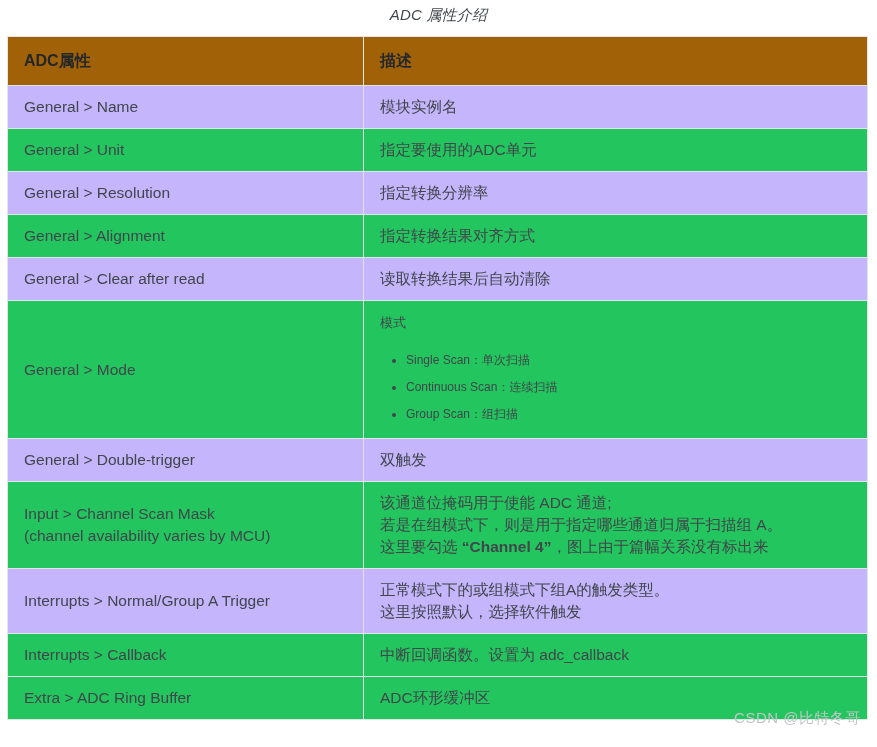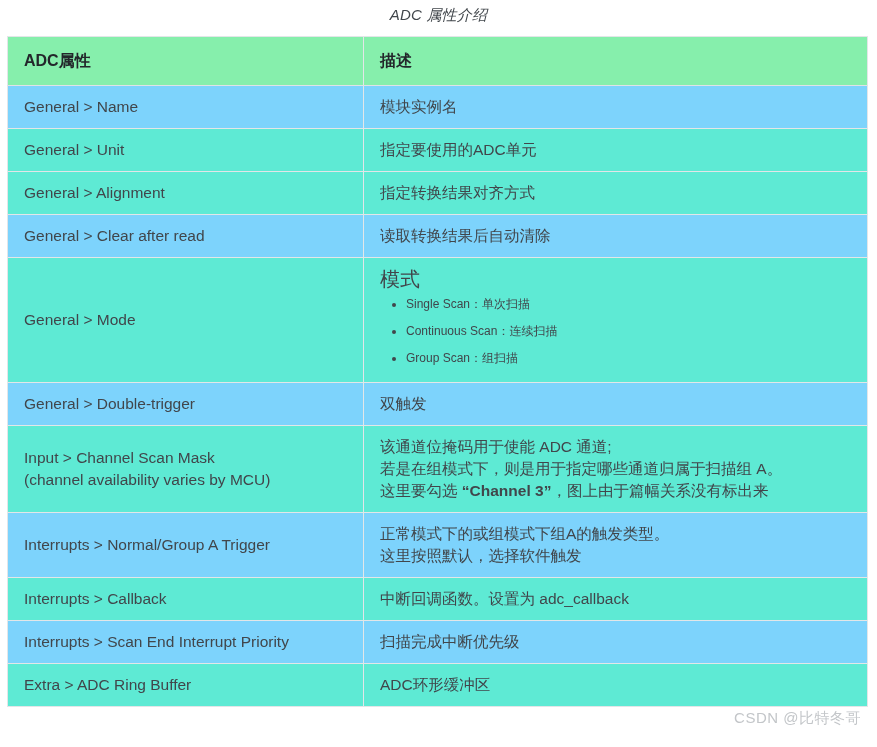--- a/index.html
+++ b/index.html
@@ -60,46 +60,46 @@
     font-weight: normal;
     box-sizing: border-box;
     word-wrap: break-word;
   }
 
   
   table.adc-table thead th {
     font-weight: bold;
     font-size: 16px;
     color: #23272b;
-    background: #86efac;
+    background: #a16207;
     padding-top: 13px;
     padding-bottom: 13px;
     border-bottom: 1px solid #dfe3e6;
   }
 
   
   table.adc-table tbody tr.stripe > td {
-    background: #7dd3fc;
+    background: #c4b5fd;
   }
   table.adc-table tbody tr.plain > td {
-    background: #5eead4;
+    background: #22c55e;
   }
 
   
   .cell-lines > div { display: block; }
   .cell-sub { display: block; }
 
   .mode-cell {
     vertical-align: top;
   }
   .mode-head {
     display: block;
-    font-size: 20px;
+    font-size: 13px;
     line-height: 23px;
-    margin-bottom: 0;
+    margin-bottom: 13px;
   }
   ul.mode-list {
     margin: 0;
     padding-left: 26px;
     list-style-type: disc;
   }
   ul.mode-list li {
     font-size: 12px;
     line-height: 27px;
     color: #41464b;
@@ -145,20 +145,24 @@
       <tr class="stripe">
         <td>General &gt; Name</td>
         <td>模块实例名</td>
       </tr>
 
       <tr class="plain">
         <td>General &gt; Unit</td>
         <td>指定要使用的ADC单元</td>
       </tr>
 
+      <tr class="stripe">
+        <td>General &gt; Resolution</td>
+        <td>指定转换分辨率</td>
+      </tr>
 
       <tr class="plain">
         <td>General &gt; Alignment</td>
         <td>指定转换结果对齐方式</td>
       </tr>
 
       <tr class="stripe">
         <td>General &gt; Clear after read</td>
         <td>读取转换结果后自动清除</td>
       </tr>
@@ -181,41 +185,37 @@
       </tr>
 
       <tr class="plain">
         <td class="cell-lines">
           <div>Input &gt; Channel Scan Mask</div>
           <div class="cell-sub">(channel availability varies by MCU)</div>
         </td>
         <td class="cell-lines">
           <div>该通道位掩码用于使能 ADC 通道;</div>
           <div>若是在组模式下，则是用于指定哪些通道归属于扫描组 A。</div>
-          <div><span>这里要勾选 </span><span class="b">“Channel 3”</span><span>，图上由于篇幅关系没有标出来</span></div>
+          <div><span>这里要勾选 </span><span class="b">“Channel 4”</span><span>，图上由于篇幅关系没有标出来</span></div>
         </td>
       </tr>
 
       <tr class="stripe">
         <td>Interrupts &gt; Normal/Group A Trigger</td>
         <td class="cell-lines">
           <div>正常模式下的或组模式下组A的触发类型。</div>
           <div>这里按照默认，选择软件触发</div>
         </td>
       </tr>
 
       <tr class="plain">
         <td>Interrupts &gt; Callback</td>
         <td>中断回调函数。设置为 adc_callback</td>
       </tr>
 
-      <tr class="stripe">
-        <td>Interrupts &gt; Scan End Interrupt Priority</td>
-        <td>扫描完成中断优先级</td>
-      </tr>
 
       <tr class="plain">
         <td>Extra &gt; ADC Ring Buffer</td>
         <td>ADC环形缓冲区</td>
       </tr>
 
     </tbody>
   </table>
 </div>
 

